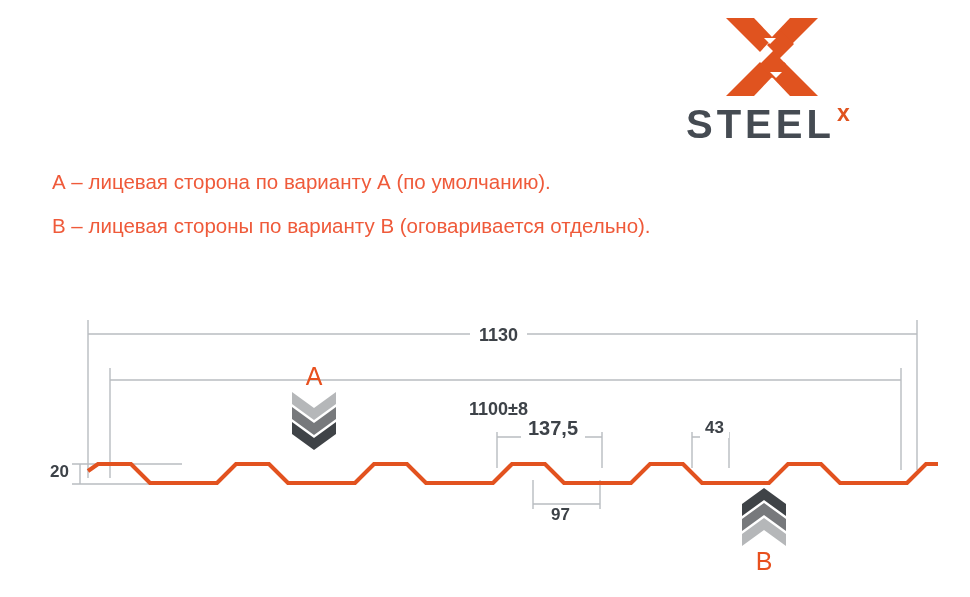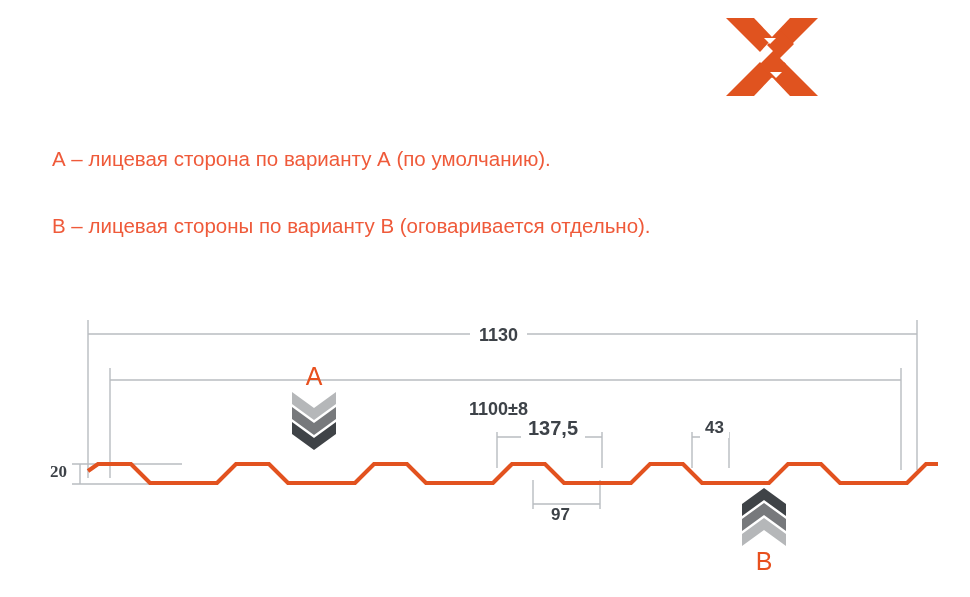--- a/index.html
+++ b/index.html
@@ -64,21 +64,21 @@
   
   .caption {
     position: absolute;
     left: 52px;
     font-family: "Liberation Sans", sans-serif;
     font-size: 20.5px;
     color: #ef5a3a;
     white-space: nowrap;
     letter-spacing: 0px;
   }
-  #caption-a { top: 147px; }
+  #caption-a { top: 170px; }
   #caption-b { top: 214px; }
 
   
   #drawing {
     position: absolute;
     left: 0;
     top: 0;
     width: 970px;
     height: 597px;
   }
@@ -116,21 +116,20 @@
   }
   #dim-67 {
     left: 544px; top: 505px;
     font-size: 17px;
     padding: 0 7px;
   }
   #dim-20 {
     left: 47px; top: 462px;
     font-size: 17px;
     padding: 0 3px;
-    font-family: Liberation Serif, serif;
   }
 
   
   .marker {
     position: absolute;
     width: 56px;
   }
   #marker-a { left: 286px; top: 363px; }
   #marker-b { left: 736px; top: 488px; }
   .marker-letter {
@@ -155,20 +154,24 @@
   <div id="logo">
     <svg id="logo-mark" viewBox="0 0 96 86">
       <path d="M2 4 L30 4 L49 24 L36 38 L2 4 Z" fill="#e0531f"></path>
       <path d="M66 4 L94 4 L60 38 L47 24 L66 4 Z" fill="#e0531f"></path>
       <path d="M2 82 L30 82 L49 62 L36 48 L2 82 Z" fill="#e0531f"></path>
       <path d="M66 82 L94 82 L60 48 L47 62 L66 82 Z" fill="#e0531f"></path>
       <path d="M57 17 L70 30 L56 44 L62 50 L48 64 L35 51 L49 37 L43 31 Z" fill="#e0531f"></path>
       <path d="M40 24 L52 24 L46 30 Z" fill="#ffffff"></path>
       <path d="M46 58 L58 58 L52 64 Z" fill="#ffffff"></path>
     </svg>
+    <div id="logo-wordmark">
+      <span id="logo-steel-text">STEEL</span>
+      <span id="logo-x-text">x</span>
+    </div>
   </div>
 
   <div class="caption" id="caption-a">А – лицевая сторона по варианту А (по умолчанию).</div>
   <div class="caption" id="caption-b">В – лицевая стороны по варианту В (оговаривается отдельно).</div>
 
   <svg id="drawing" viewBox="0 0 970 597">
 
     <g stroke="#b8bcc0" stroke-width="1.4" fill="none">
 
       <line x1="88" y1="320" x2="88" y2="478"></line>

